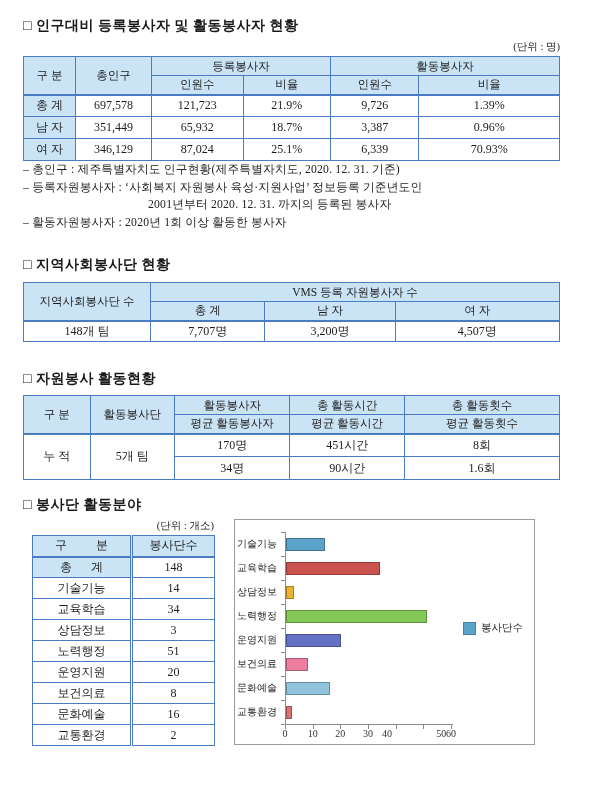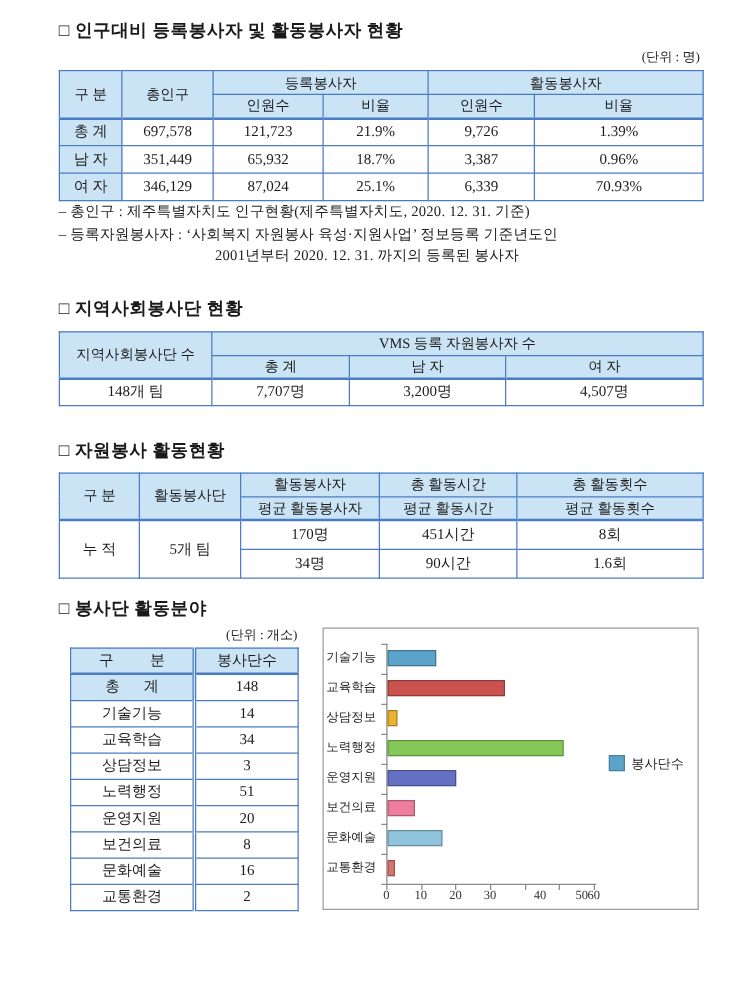--- a/index.html
+++ b/index.html
@@ -2,21 +2,21 @@
 <html><head>
 <meta charset="utf-8">
 <style>
   * { box-sizing: border-box; }
   html, body { margin: 0; padding: 0; background: #ffffff; }
   body {
     width: 603px; height: 786px;
     font-family: "Liberation Serif", "DejaVu Serif", serif;
     color: #1a1a1a;
   }
-  .page { position: relative; width: 601px; height: 786px; padding: 18px 41px 0 47px; }
+  .page { position: relative; width: 601px; height: 786px; padding: 18px 41px 0 23px; }
 
   .sec-title { font-size: 14px; font-weight: bold; letter-spacing: 0.5px; line-height: 16px; }
   .unit-label { text-align: right; font-size: 10.5px; color: #222; margin-top: 6px; margin-bottom: 3px; line-height: 13px; }
 
   table { border-collapse: collapse; width: 100%; table-layout: fixed; }
   th, td {
     border: 1px solid #4a7cc4;
     text-align: center; vertical-align: middle;
     font-weight: normal; padding: 0; font-size: 12px; color: #1c1c1c;
   }
@@ -121,20 +121,21 @@
         <td>6,339</td>
         <td>70.93%</td>
       </tr>
     </tbody>
   </table>
 
   <div class="notes">
     <div>– 총인구 : 제주특별자치도 인구현황(제주특별자치도, 2020. 12. 31. 기준)</div>
     <div>– 등록자원봉사자 : ‘사회복지 자원봉사 육성·지원사업’ 정보등록 기준년도인</div>
     <div class="note-indent">2001년부터 2020. 12. 31. 까지의 등록된 봉사자</div>
+    <div>– 활동자원봉사자 : 2020년 1회 이상 활동한 봉사자</div>
   </div>
 
   <div class="sec-title gap-s2">□ 지역사회봉사단 현황</div>
   <table class="t2">
     <colgroup>
       <col style="width:122px">
         <col style="width:110px">
         <col style="width:125px">
         <col style="width:158px">
     </colgroup>
@@ -303,21 +304,21 @@
             <div class="xtick" style="left: 83px;"></div>
             <div class="xtick" style="left: 110.667px;"></div>
             <div class="xtick" style="left: 138.333px;"></div>
             <div class="xtick" style="left: 166px;"></div>
           </div>
         <div class="chart-xlabels">
             <div class="xlab-item" style="left: 0px;">0</div>
             <div class="xlab-item" style="left: 27.6667px;">10</div>
             <div class="xlab-item" style="left: 55.3333px;">20</div>
             <div class="xlab-item" style="left: 83px;">30</div>
-            <div class="xlab-item" style="left: 123px;">40</div>
+            <div class="xlab-item" style="left: 102px;">40</div>
             <div class="xlab-item" style="left: 138.333px; margin-left: 18px;">50</div>
             <div class="xlab-item" style="left: 166px;">60</div>
           </div>
         <div class="chart-legend">
           <span class="legend-swatch" style="background: rgb(91, 163, 201);"></span>
           <span class="legend-label">봉사단수</span>
         </div>
       </div>
     </div>
   </div>

